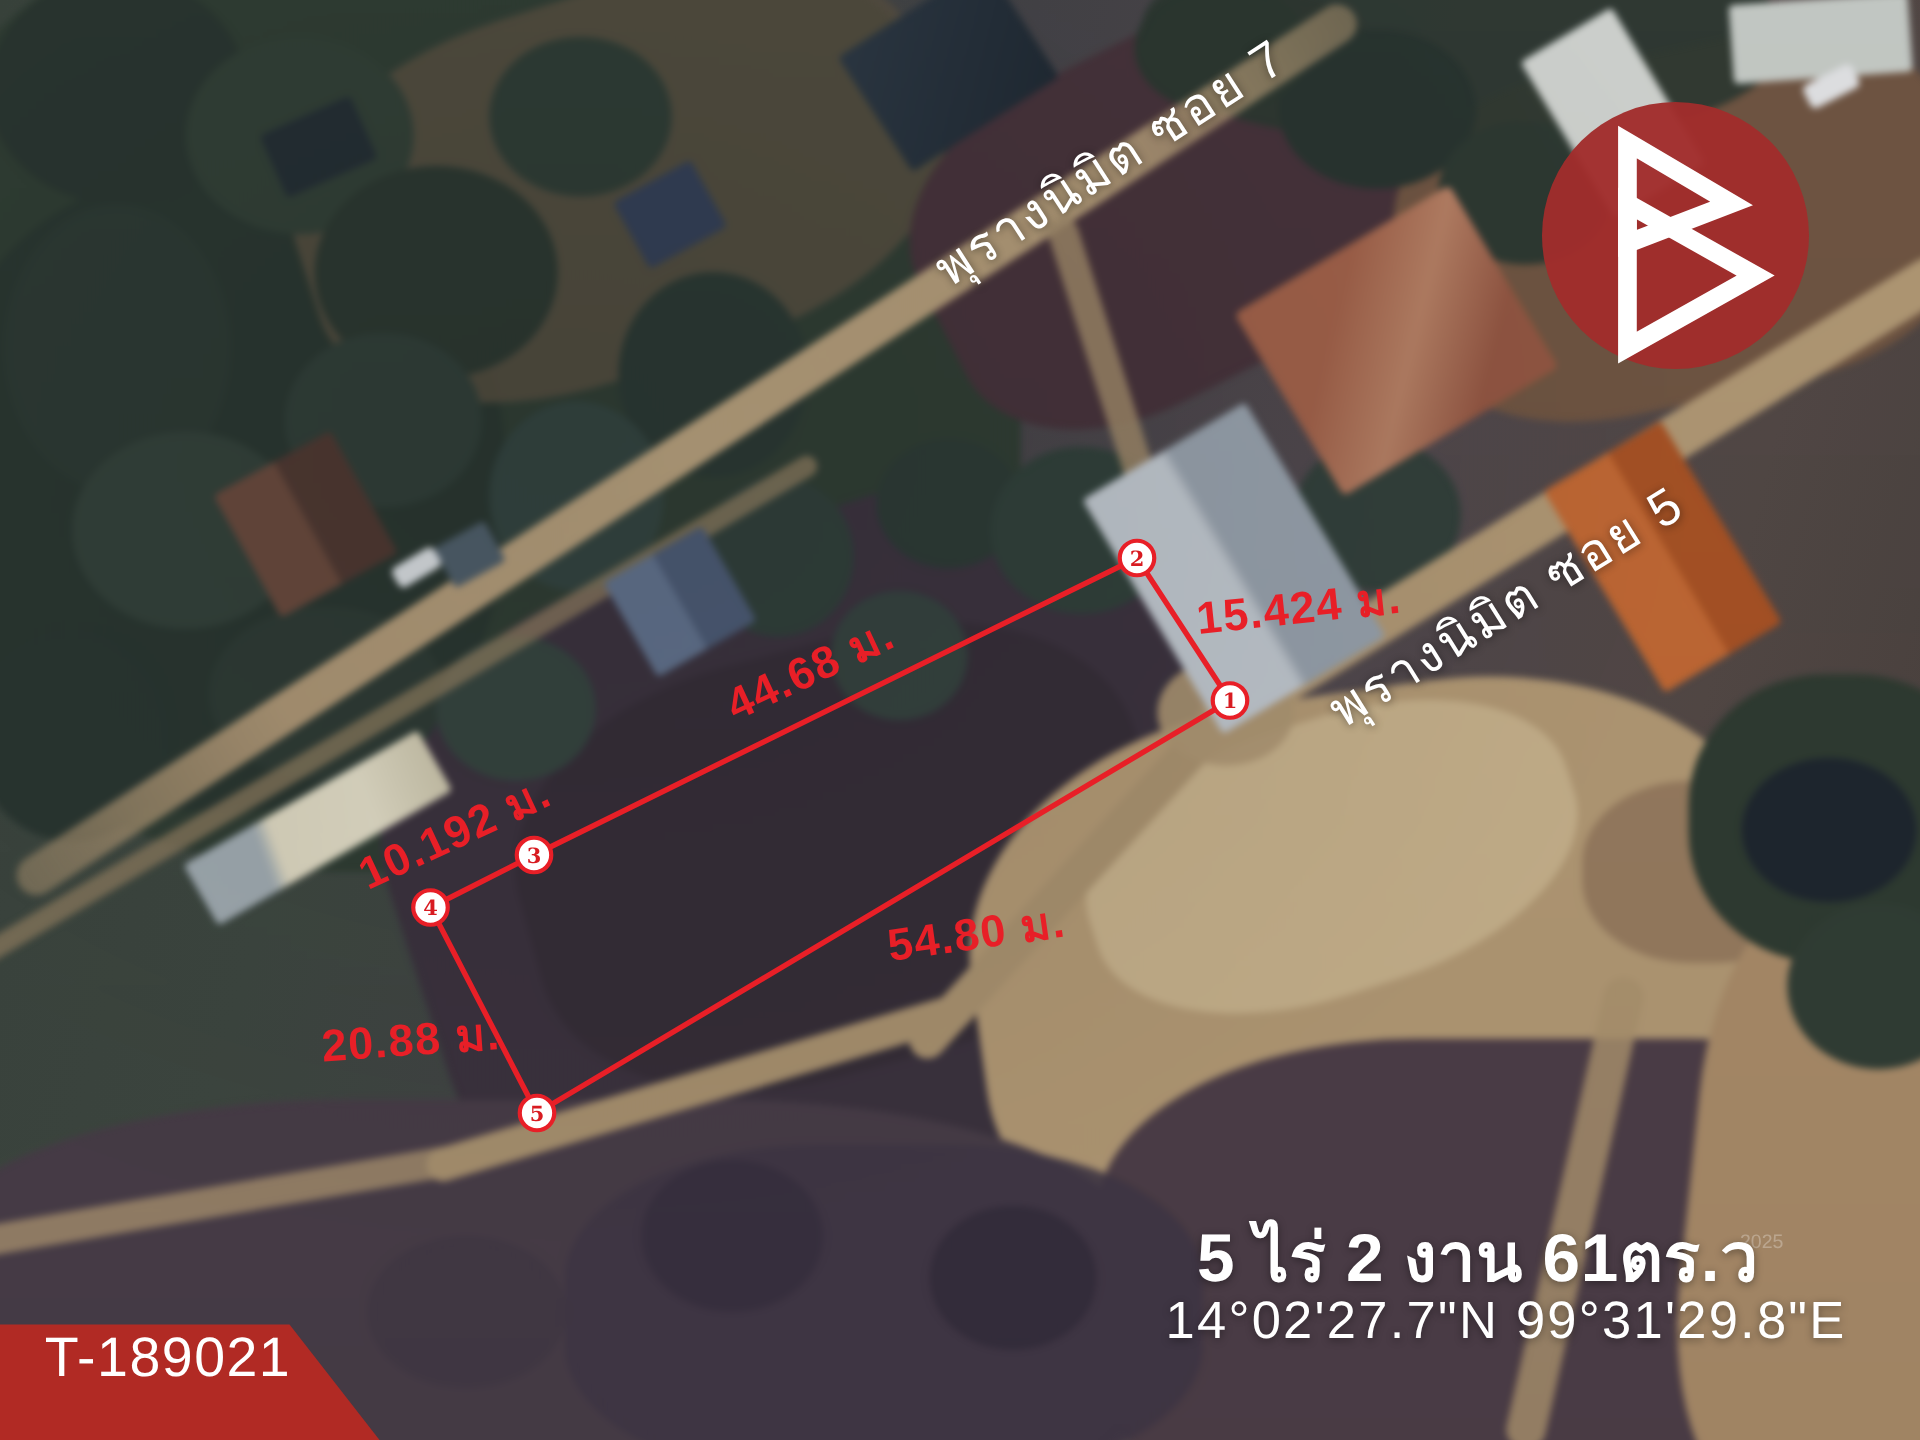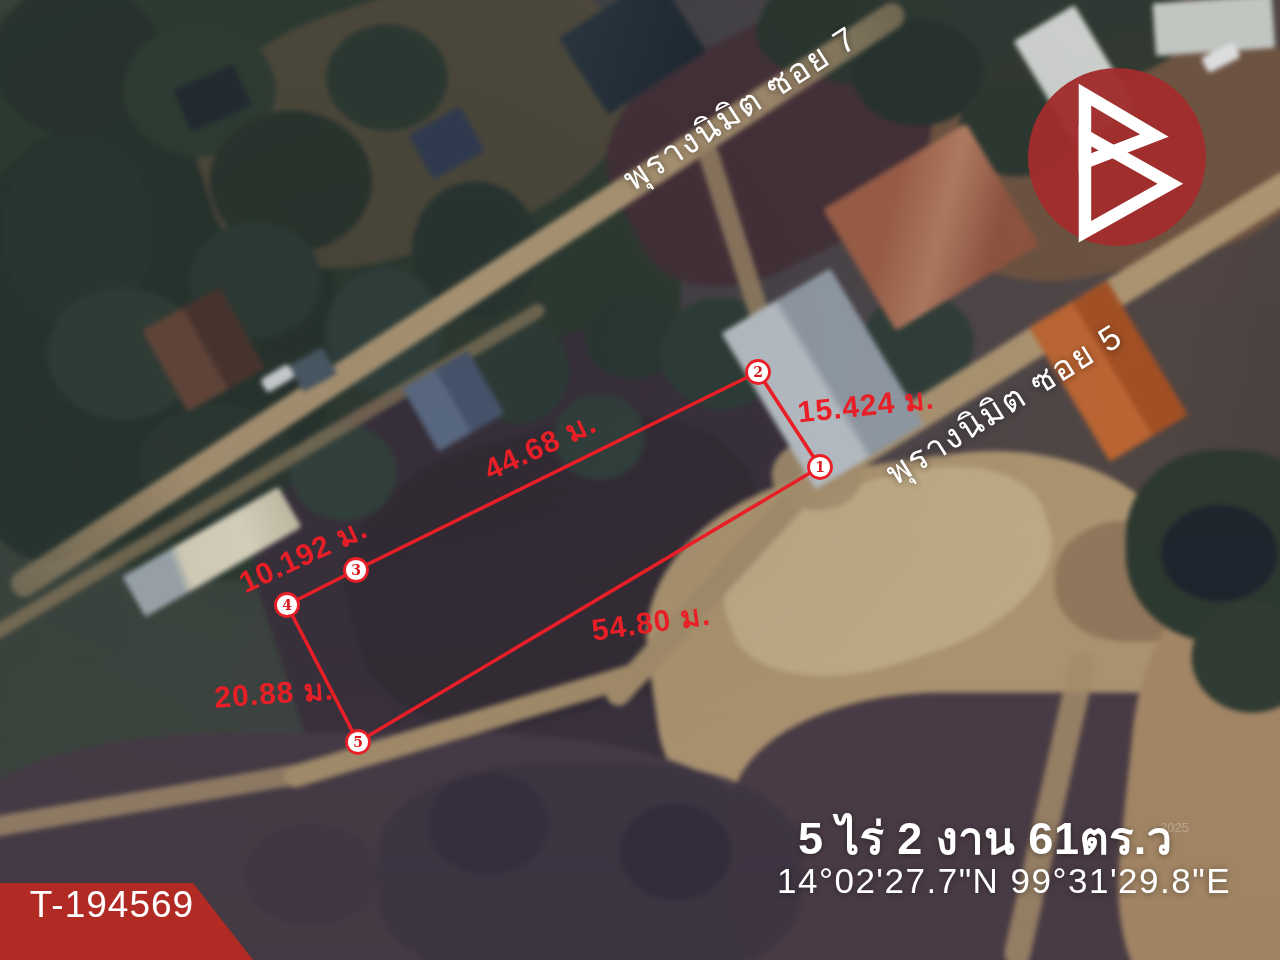--- a/index.html
+++ b/index.html
@@ -154,15 +154,15 @@
         <polygon points="64,76 160,130 64,184"></polygon>
       </g>
     </svg>
   </div>
 
   <div class="banner">
     <svg viewBox="0 0 260 80" width="260" height="80">
       <polygon points="0,3 193,3 253,80 0,80" fill="#b12a24"></polygon>
     </svg>
   </div>
-  <div class="banner-code">T-194569</div>
+  <div class="banner-code">T-189021</div>
 
 </div>
 
 </body></html>

